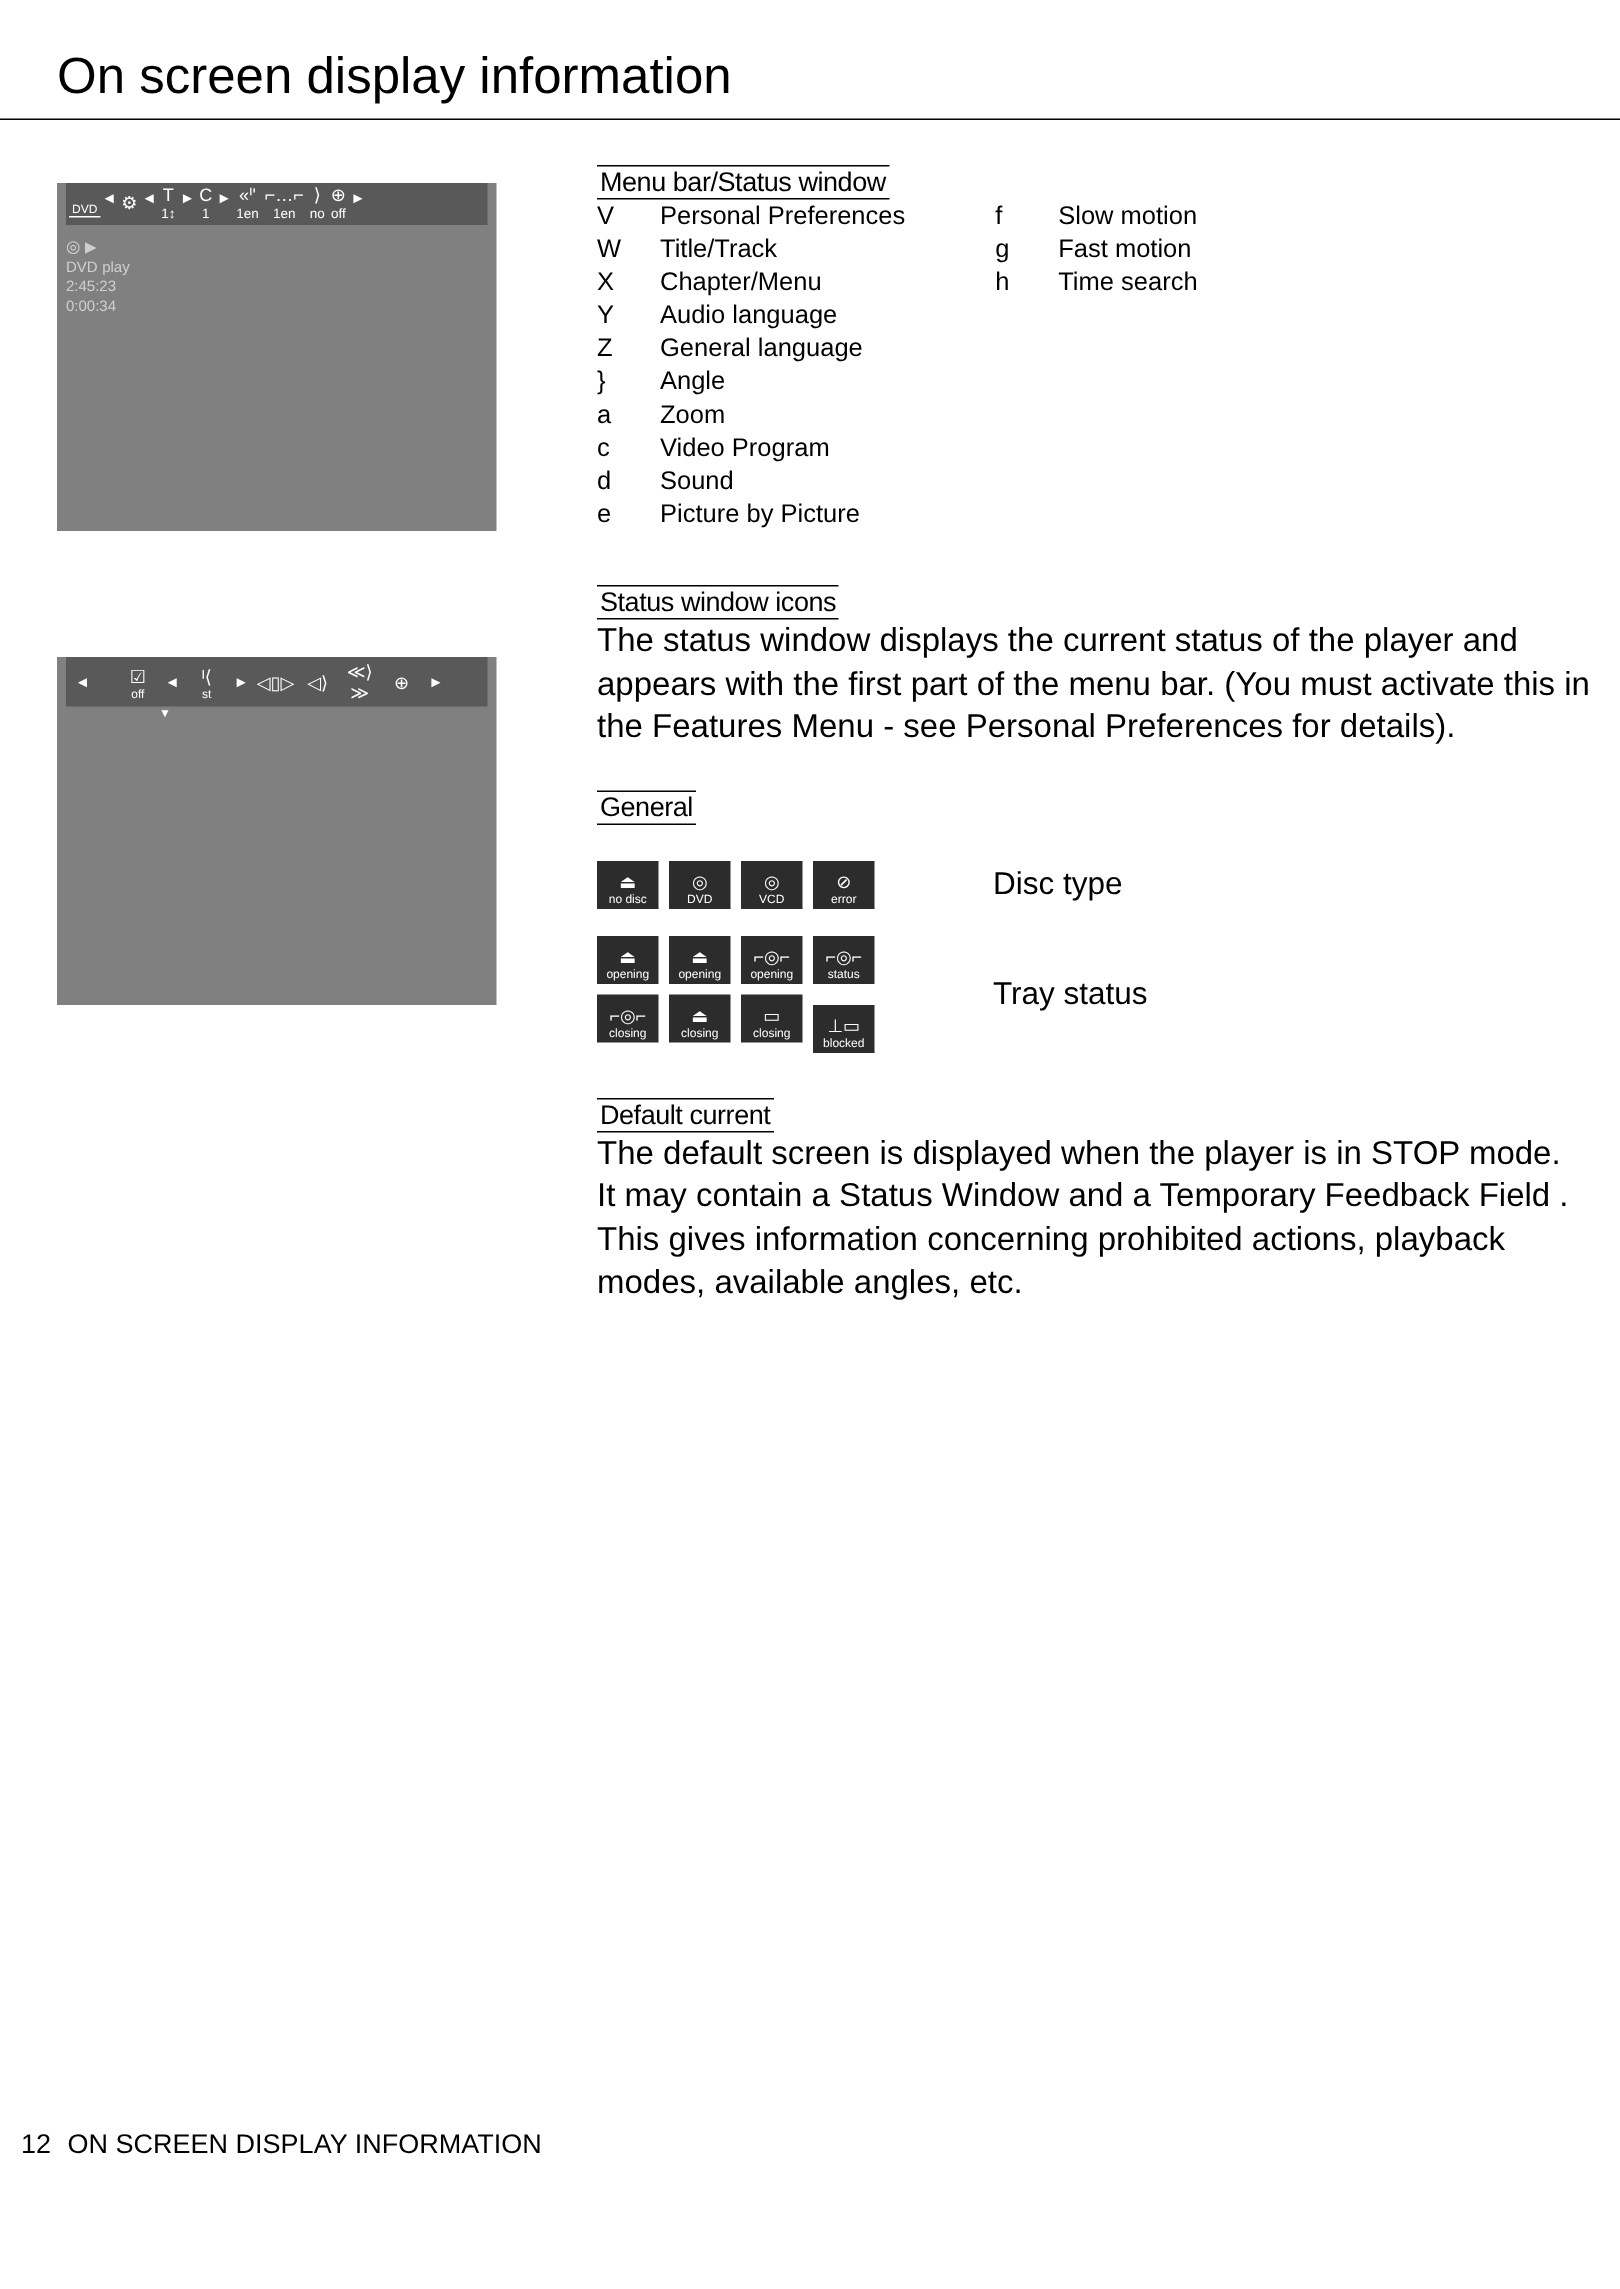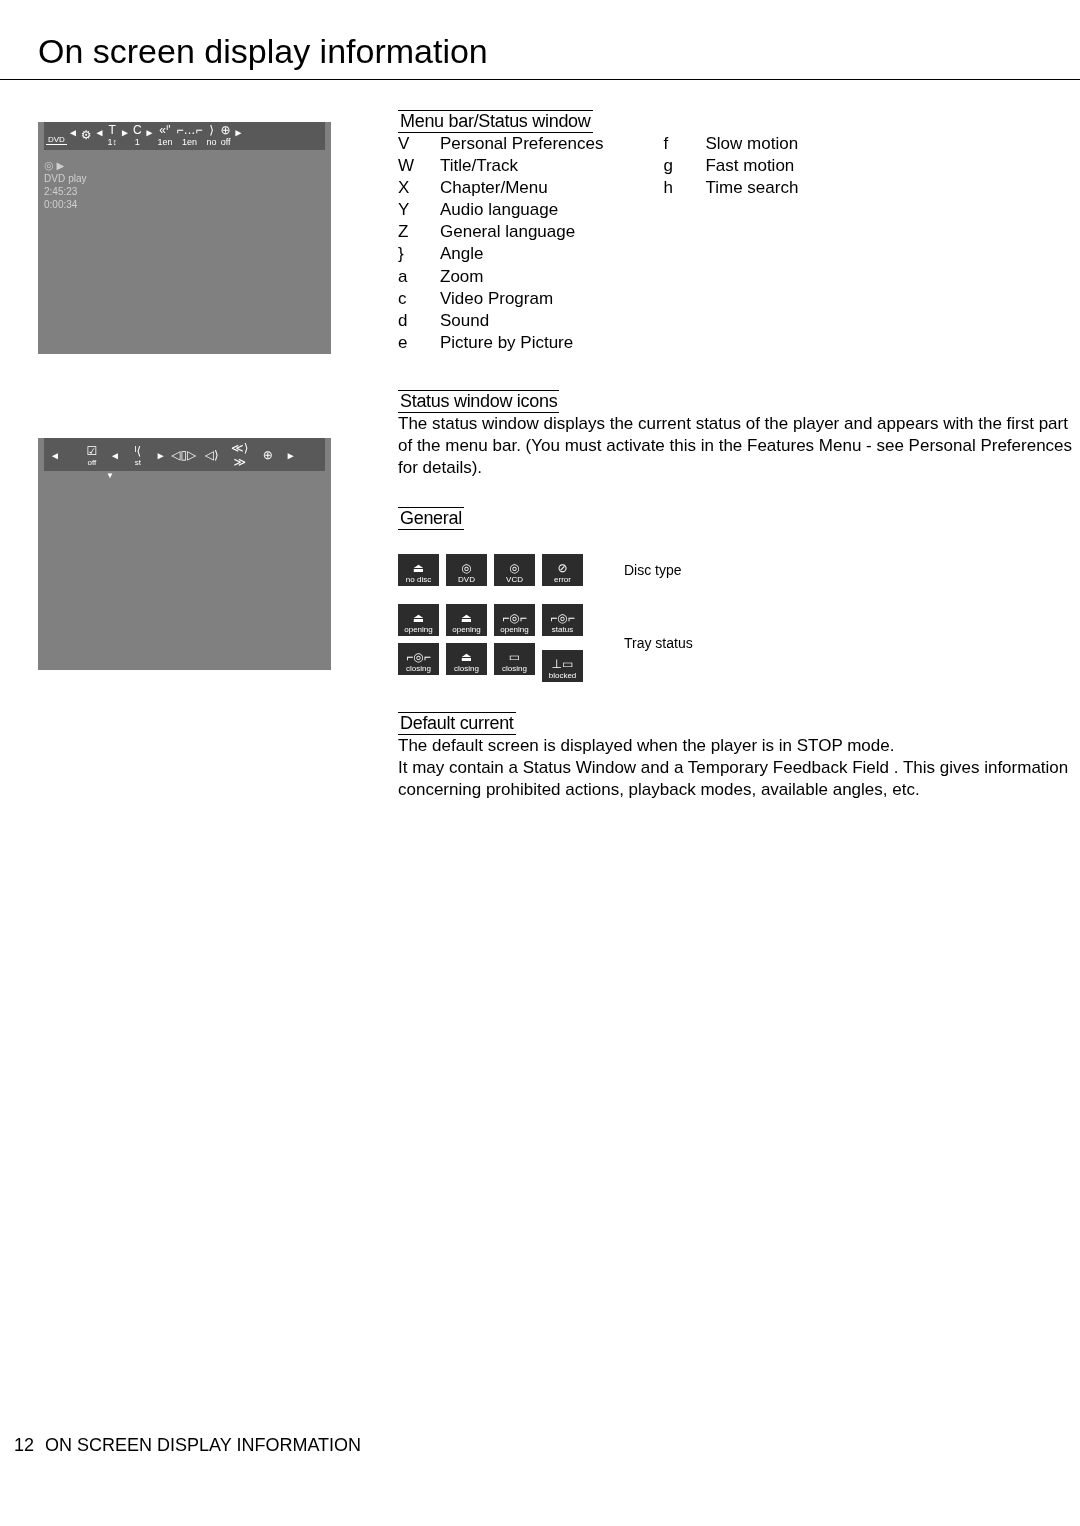--- a/index.html
+++ b/index.html
@@ -87,42 +87,42 @@
     border-bottom: 1px solid #000;
     display: inline-block;
     padding: 0 2px;
     letter-spacing: -0.3px;
   }
   .legend-cols { display: flex; gap: 60px; margin-bottom: 36px; }
   .legend-list { font-size: 17px; line-height: 1.3; }
   .legend-list .row { display: flex; }
   .legend-list .k { width: 42px; }
 
-  .para { font-size: 17px; line-height: 1.3; margin-bottom: 28px; }
+  .para { font-size: 22px; line-height: 1.3; margin-bottom: 28px; }
 
   .icon-grid-row { display: flex; align-items: center; margin-bottom: 18px; }
   .tile-set { display: flex; flex-wrap: wrap; gap: 7px; width: 210px; }
   .tile {
     width: 41px; height: 32px;
     background: #2c2c2c;
     color: #fff;
     display: flex; flex-direction: column; align-items: center; justify-content: flex-end;
     font-size: 8px;
     padding-bottom: 2px;
     position: relative;
   }
   .tile .glyph { font-size: 12px; line-height: 1; margin-bottom: 1px; }
   .tile-label { text-align: right; white-space: nowrap; }
-  .desc-label { font-size: 14px; margin-left: 16px; }
+  .desc-label { font-size: 21px; margin-left: 54px; }
 
   .section-block { margin-bottom: 24px; }
 
   .footer {
     position: absolute;
-    bottom: 70px;
+    bottom: 86px;
     left: 14px;
     font-size: 18px;
   }
   .footer .pn { margin-right: 6px; }
 </style>
 </head>
 <body>
 
 <h1 class="page-title">On screen display information</h1>
 

